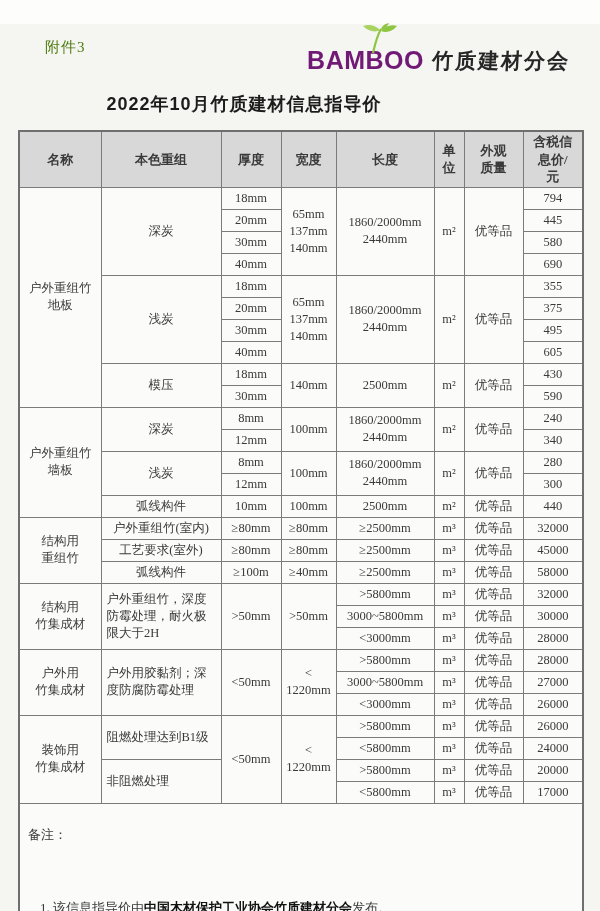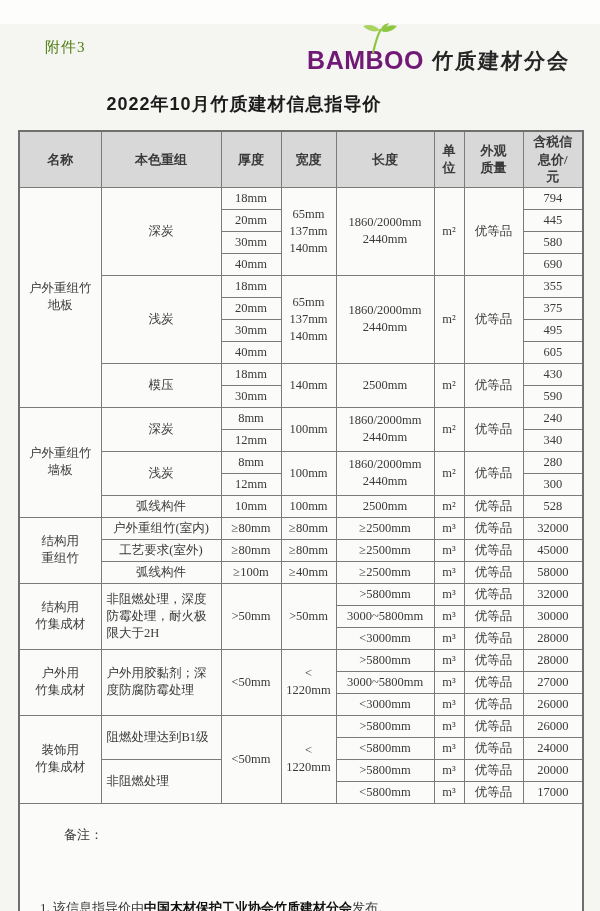--- a/index.html
+++ b/index.html
@@ -41,21 +41,21 @@
     line-height:1.35;
     overflow:hidden;
   }
   .price th { background:#d8d8d8; font-size:13px; font-weight:600; }
   .price td { font-size:12.5px; background:#fbfbf9; }
   tr.hdr { height:54px; }
   tr.r { height:22px; }
   td.left { text-align:left; padding-left:5px; }
   tr.notes-row { height:95px; }
   td.notes { text-align:left; vertical-align:top; padding:4px 8px; font-size:13px; background:#fbfbf9; }
-  .note-title { line-height:1.6;margin-left:36px; }
+  .note-title { line-height:1.6; }
   .note-line { padding-left:12px; line-height:1.85;margin-top:32px; }
   .note-line b { color:#111; }
 </style>
 </head>
 <body>
 
 <div class="page">
   <div class="top-band"></div>
 
   <div class="attachment">附件3</div>
@@ -197,21 +197,21 @@
       <td>12mm</td>
       <td>300</td>
     </tr>
     <tr class="r">
       <td>弧线构件</td>
       <td>10mm</td>
       <td>100mm</td>
       <td>2500mm</td>
       <td>m²</td>
       <td>优等品</td>
-      <td>528</td>
+      <td>440</td>
     </tr>
 
     <tr class="r">
       <td rowspan="3">结构用
 重组竹</td>
       <td>户外重组竹(室内)</td>
       <td>≥80mm</td>
       <td>≥80mm</td>
       <td>≥2500mm</td>
       <td>m³</td>
@@ -233,21 +233,21 @@
       <td>≥40mm</td>
       <td>≥2500mm</td>
       <td>m³</td>
       <td>优等品</td>
       <td>58000</td>
     </tr>
 
     <tr class="r">
       <td rowspan="3">结构用
 竹集成材</td>
-      <td rowspan="3" class="left">非阻燃处理，深度防霉处理，耐火极限大于2H</td>
+      <td rowspan="3" class="left">户外重组竹，深度防霉处理，耐火极限大于2H</td>
       <td rowspan="3">&gt;50mm</td>
       <td rowspan="3">&gt;50mm</td>
       <td>&gt;5800mm</td>
       <td>m³</td>
       <td>优等品</td>
       <td>32000</td>
     </tr>
     <tr class="r">
       <td>3000~5800mm</td>
       <td>m³</td>

